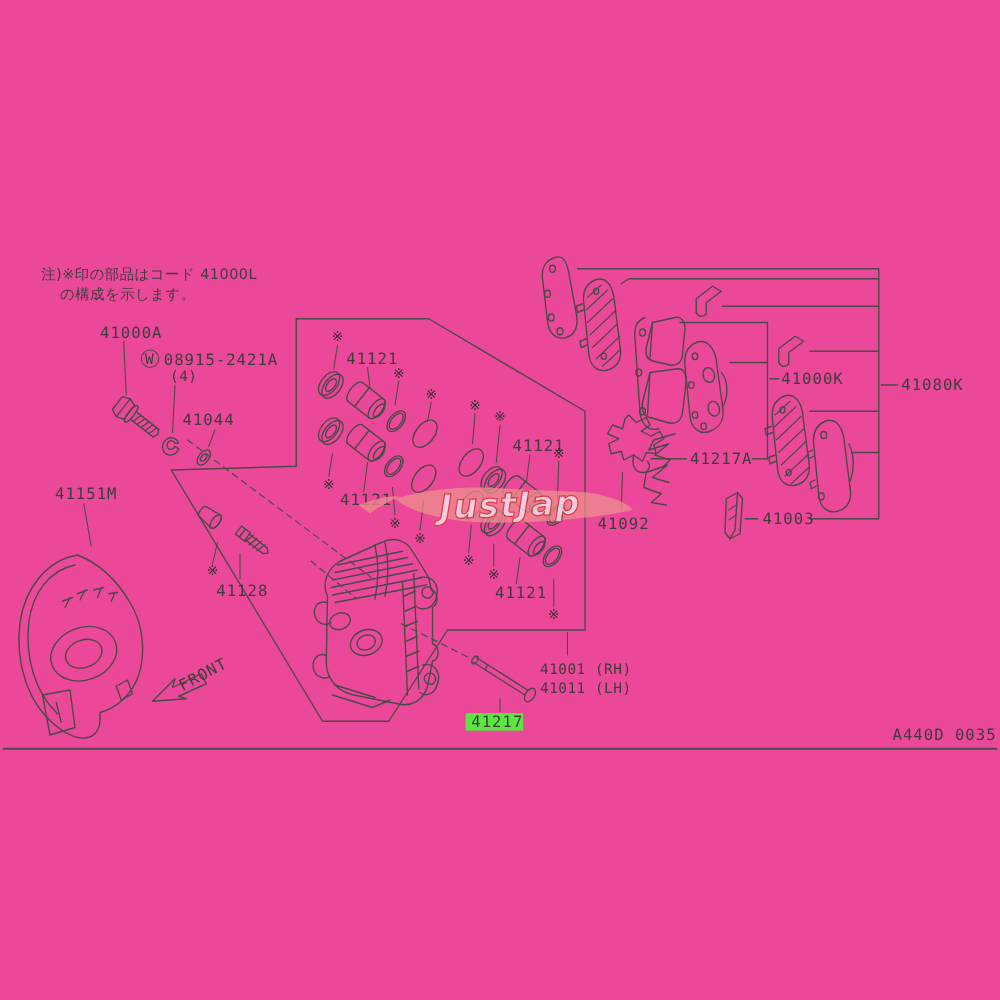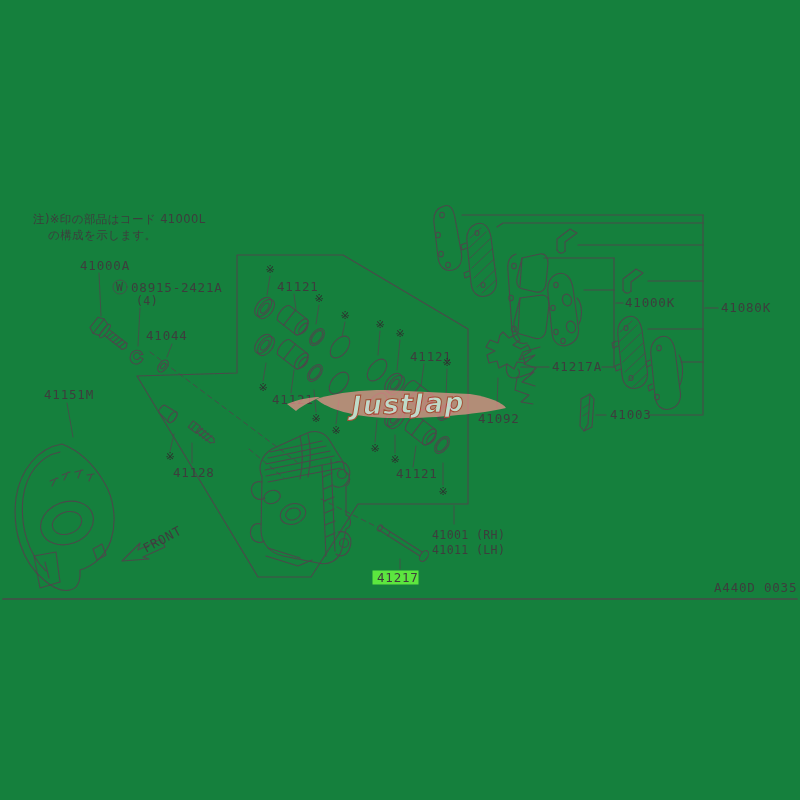--- a/index.html
+++ b/index.html
@@ -1,16 +1,16 @@
 <!DOCTYPE html>
 <html><head>
 <meta charset="utf-8">
 <style>
   html,body{margin:0;padding:0;background:#ffffff;}
-  .stage{position:relative;width:800px;height:800px;background:#15803d;overflow:hidden;}
+  .stage{position:relative;width:800px;height:800px;background:#ec4899;overflow:hidden;}
   svg{position:absolute;left:0;top:0;}
   .ln{fill:none;stroke:#4a4a4a;stroke-width:1.1;stroke-linecap:round;stroke-linejoin:round;}
   .thin{stroke-width:0.85;}
   .thick{stroke-width:1.7;}
   .dash{stroke-dasharray:5 4;stroke-width:0.95;}
   .lbl{font-family:"DejaVu Sans Mono","Liberation Mono",monospace;font-size:12.5px;fill:#3d3d3d;letter-spacing:0.8px;}
   .lbl-sm{font-family:"DejaVu Sans Mono","Liberation Mono",monospace;font-size:11.5px;fill:#3d3d3d;letter-spacing:0.4px;}
   .note{font-family:"DejaVu Sans","Liberation Sans",sans-serif;font-size:11.5px;fill:#3d3d3d;letter-spacing:0.4px;}
   .ref{font-family:"DejaVu Sans",sans-serif;font-size:11px;fill:#2e2e2e;text-anchor:middle;}
   .wm{font-family:"DejaVu Sans","Liberation Sans",sans-serif;font-size:27px;font-weight:bold;font-style:italic;letter-spacing:1px;}

